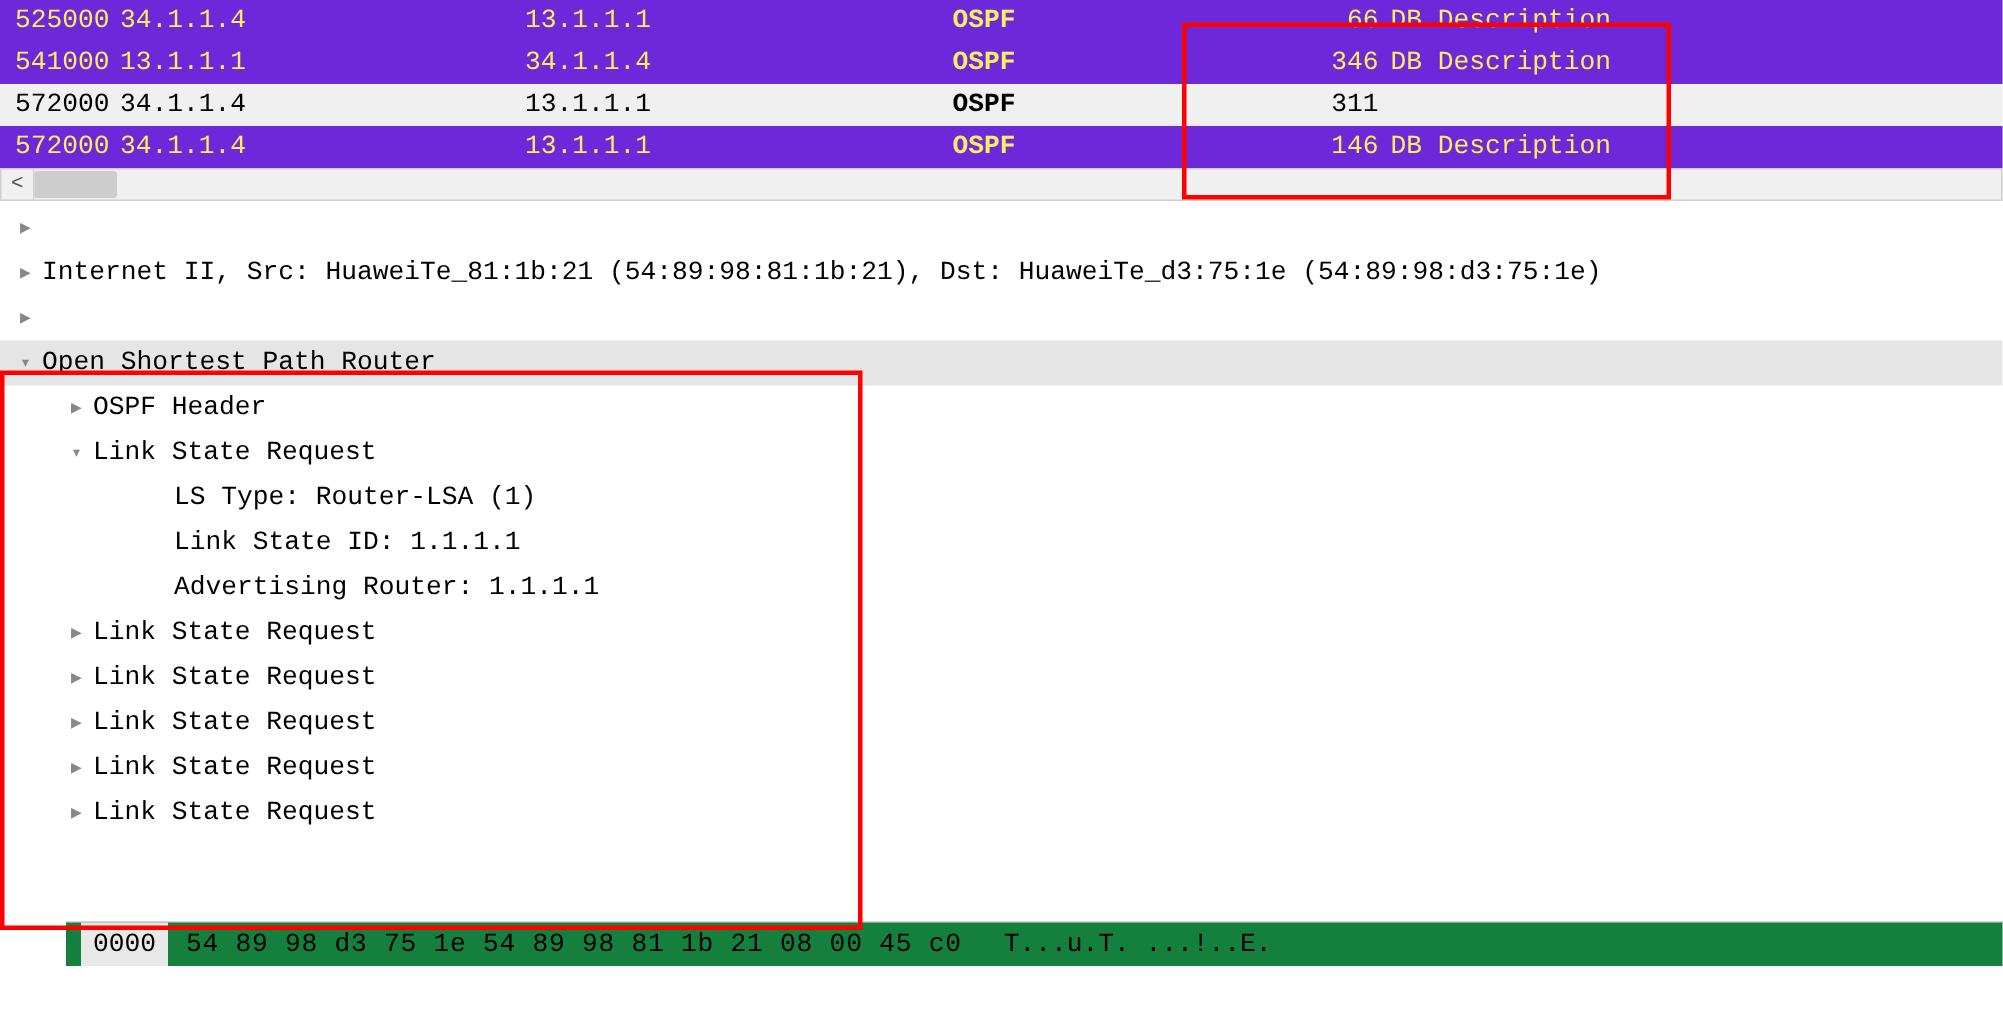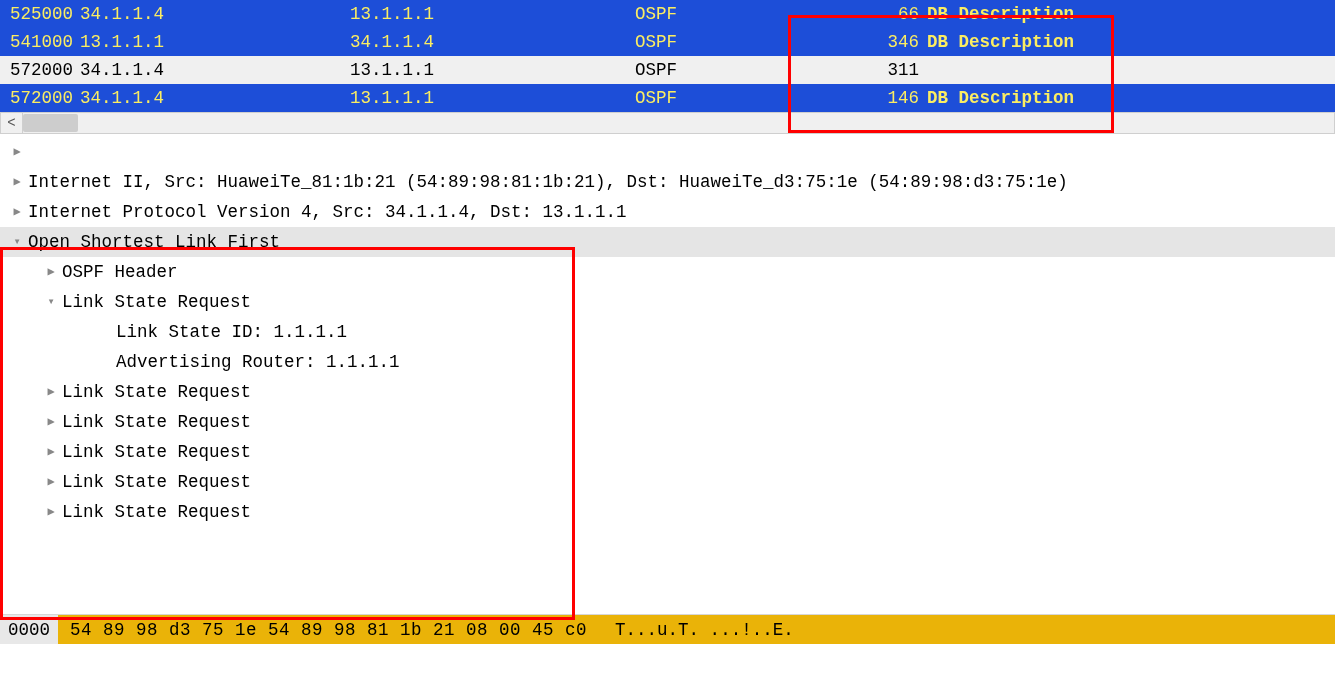--- a/index.html
+++ b/index.html
@@ -14,33 +14,33 @@
   .packet-list {
     width: 100%;
   }
   .packet-row {
     display: flex;
     height: 28px;
     line-height: 28px;
     white-space: nowrap;
   }
   .packet-row.dark-row {
-    background: #1d4ed8;
+    background: #6d28d9;
     color: #fbed62;
   }
   .packet-row.selected-row {
     background: #f0f0f0;
     color: #000000;
   }
   .col-no   { width: 80px; text-align: left; padding-left: 10px;}
   .col-src  { width: 270px; text-align: left; }
   .col-dst  { width: 285px; text-align: left; }
-  .col-proto{ width: 180px; text-align: left; }
+  .col-proto{ width: 180px; text-align: left; font-weight: bold; }
   .col-len  { width: 110px; text-align: right; padding-right:6px;}
-  .col-info { flex: 1; text-align: left; padding-left:2px;font-weight:bold;}
+  .col-info { flex: 1; text-align: left; padding-left:2px;}
   .hscroll {
     height: 22px;
     background: #f0f0f0;
     border: 1px solid #cfcfcf;
     position: relative;
     display: flex;
     align-items: center;
   }
   .hscroll .left-arrow {
     width: 22px;
@@ -81,24 +81,26 @@
     text-align: center;
     color: #888;
     font-size: 12px;
   }
   .caret.blank { color: transparent; }
   .highlight-bg {
     background: #e5e5e5;
   }
   .hex-pane {
     border-top: 1px solid #d7d7d7;
-    background: #eab308;
+    background: #15803d;
     height: 30px;
     line-height: 30px;
+    padding-left: 10px;
     display:flex;
+    margin-left:44px;
   }
   .hex-offset {
     background: #e8e8e8;
     padding: 0 8px;
     margin-right: 12px;
   }
   .hex-bytes { padding-right: 28px; letter-spacing: 0.5px;}
   .hex-ascii { }
   .red-box-1 {
     position: absolute;
@@ -163,38 +165,41 @@
       <span class="caret">▶</span>
     </div>
 
     <div class="tree-row tree-indent-0">
       <span class="caret">▶</span>
       <span>Internet II, Src: HuaweiTe_81:1b:21 (54:89:98:81:1b:21), Dst: HuaweiTe_d3:75:1e (54:89:98:d3:75:1e)</span>
     </div>
 
     <div class="tree-row tree-indent-0">
       <span class="caret">▶</span>
-      <span>Internet Protocol Version 4, Src: 34.1.1.4, Dst: 13.1.1.1</span>
     </div>
 
     <div class="tree-row tree-indent-0 highlight-bg">
       <span class="caret">▾</span>
-      <span>Open Shortest Link First</span>
+      <span>Open Shortest Path Router</span>
     </div>
 
     <div class="tree-row tree-indent-2">
       <span class="caret">▶</span>
       <span>OSPF Header</span>
     </div>
 
     <div class="tree-row tree-indent-2">
       <span class="caret">▾</span>
       <span>Link State Request</span>
     </div>
 
+    <div class="tree-row tree-indent-3">
+      <span class="caret blank">•</span>
+      <span>LS Type: Router-LSA (1)</span>
+    </div>
 
     <div class="tree-row tree-indent-3">
       <span class="caret blank">•</span>
       <span>Link State ID: 1.1.1.1</span>
     </div>
 
     <div class="tree-row tree-indent-3">
       <span class="caret blank">•</span>
       <span>Advertising Router: 1.1.1.1</span>
     </div>

